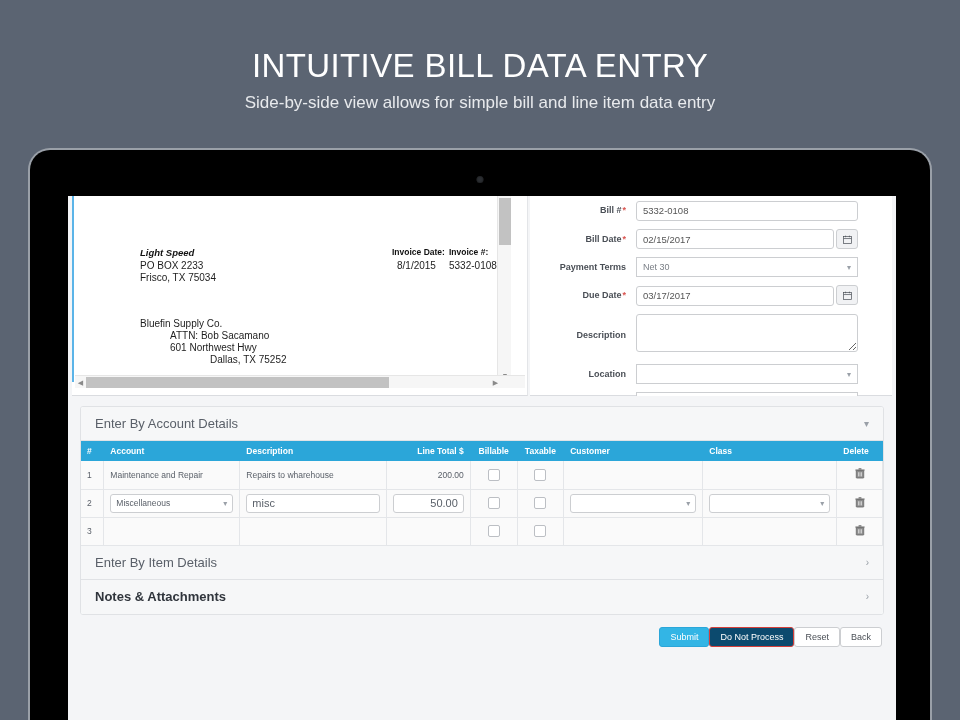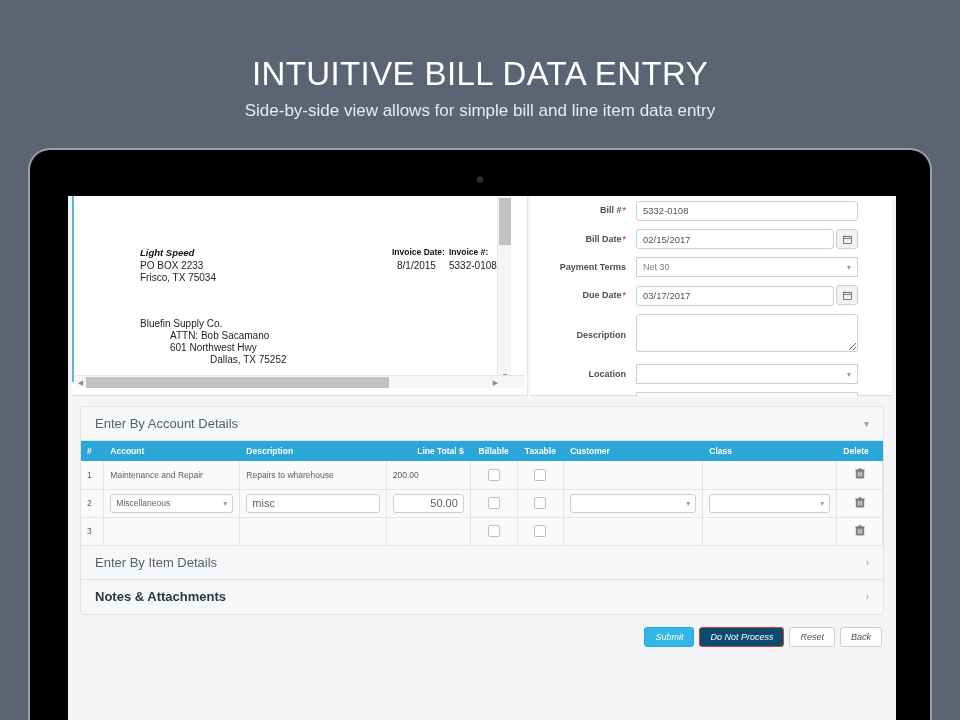--- a/index.html
+++ b/index.html
@@ -9,21 +9,21 @@
     height: 720px;
     overflow: hidden;
     background: #5b6472;
     font-family: "Liberation Sans", sans-serif;
     position: relative;
   }
 
   
   .headline-block {
     position: absolute;
-    top: 52px; left: 0; width: 960px;
+    top: 44px; left: 0; width: 960px;
     text-align: center;
   }
   .headline-title {
     font-size: 33px;
     font-weight: 400;
     color: #ffffff;
     letter-spacing: 0.4px;
     line-height: 44px;
   }
   .headline-sub {
@@ -316,21 +316,21 @@
     border-right: 1px solid #e4e6e9;
     border-bottom: 1px solid #e4e6e9;
     height: 28px;
     padding: 0 6px;
     font-size: 8.5px;
     color: #5a6069;
     background: #fafafa;
     vertical-align: middle;
   }
   td.idx { color: #5a6069; font-size: 8.5px; padding-left: 7px; }
-  td.r { }
+  td.r { text-align: right; }
   td.c { text-align: center; }
   .cell-input {
     width: 100%;
     height: 19px;
     border: 1px solid #ccced1;
     border-radius: 3px;
     background: #fff;
     font-size: 11px;
     color: #5a6069;
     padding: 0 5px;
@@ -377,23 +377,21 @@
     padding: 0 14px;
     justify-content: space-between;
   }
   .acc-row.last { border-bottom: none; }
 
   
   .btnbar {
     margin-top: 12px;
     display: flex;
     justify-content: flex-end;
-    gap: 5px;
     padding-right: 2px;
-    font-style: italic;
   }
   .btn {
     height: 20px;
     border-radius: 3px;
     font-size: 9px;
     line-height: 19px;
     padding: 0 10px;
     text-align: center;
     border: 1px solid transparent;
     white-space: nowrap;

